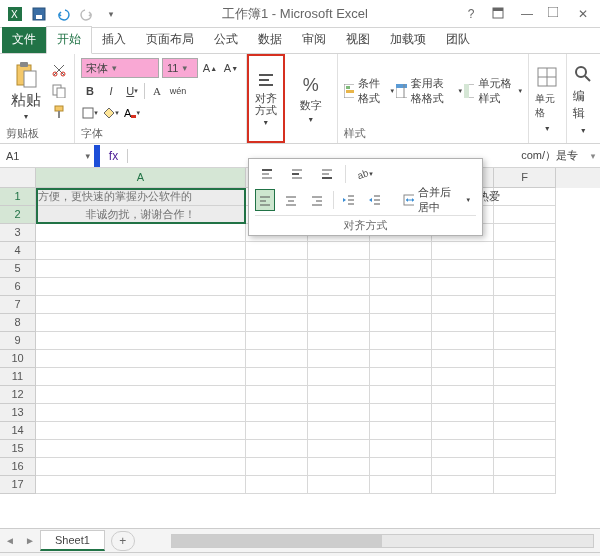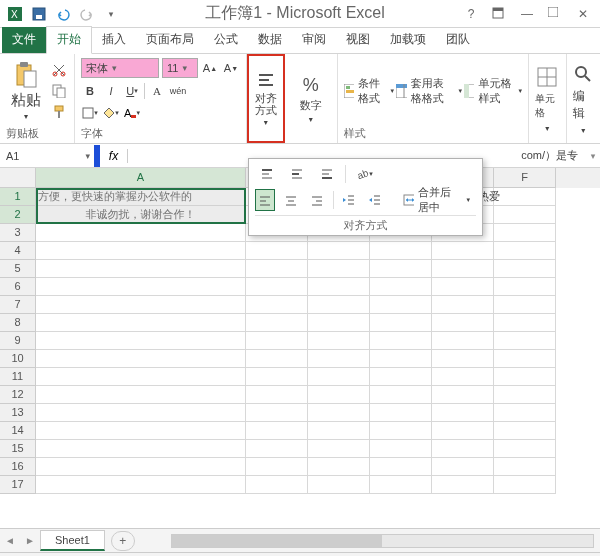--- a/index.html
+++ b/index.html
@@ -1,20 +1,20 @@
 <!DOCTYPE html>
 <html><head>
 <meta charset="utf-8">
 <style>
   * { box-sizing: border-box; margin: 0; padding: 0; font-family: "Microsoft YaHei", "Segoe UI", sans-serif; }
   body { width: 600px; height: 556px; background: #fff; overflow: hidden; font-size: 12px; color: #444; position: relative; }
   .titlebar { height: 28px; background: #fff; display: flex; align-items: center; border-bottom: 1px solid #d4d4d4; }
   .qat { display: flex; align-items: center; padding: 0 6px; gap: 6px; }
   .qat-btn { width: 18px; height: 18px; display: flex; align-items: center; justify-content: center; }
-  .title-center { flex: 1; text-align: center; font-size: 16px; color: #666; }
+  .title-center { flex: 1; text-align: center; font-size: 13px; color: #666; }
   .window-controls { display: flex; gap: 14px; padding-right: 10px; color: #666; }
   .wc { width: 14px; text-align: center; cursor: pointer; }
   .tabs { height: 26px; background: #fff; display: flex; align-items: flex-end; border-bottom: 1px solid #d4d4d4; padding-left: 2px; }
   .tab { padding: 4px 10px 5px; font-size: 12px; color: #444; cursor: pointer; position: relative; }
   .tab.file { background: #217346; color: #fff; }
   .tab.active { color: #217346; border: 1px solid #d4d4d4; border-bottom: 1px solid #fff; margin-bottom: -1px; background: #fff; }
   .ribbon { height: 90px; background: #fff; border-bottom: 1px solid #d4d4d4; display: flex; }
   .group { border-right: 1px solid #e0e0e0; padding: 4px 6px 2px; display: flex; flex-direction: column; }
   .group-body { flex: 1; display: flex; gap: 4px; }
   .group-label { font-size: 11px; color: #666; padding-top: 2px; }
@@ -23,21 +23,21 @@
   .col { display: flex; flex-direction: column; gap: 3px; justify-content: center; }
   .row { display: flex; gap: 3px; align-items: center; }
   .sml { width: 18px; height: 18px; display: flex; align-items: center; justify-content: center; border: 1px solid transparent; cursor: pointer; font-size: 11px; }
   .combo { height: 20px; border: 1px solid #aaa; display: flex; align-items: center; padding: 0 4px; font-size: 11px; background: #f9a8d4; }
   .combo .dd { margin-left: 4px; font-size: 9px; color: #666; }
   .align-big { width: 50px; border: 2px solid #d63020; padding: 2px; }
   .style-row { display: flex; align-items: center; gap: 4px; font-size: 11px; cursor: pointer; padding: 1px 0; }
   .namebox-row { height: 24px; border-bottom: 1px solid #d4d4d4; display: flex; align-items: center; }
   .namebox { width: 100px; height: 22px; border-right: 6px solid #1d4ed8; display: flex; align-items: center; padding: 0 6px; font-size: 11px; position: relative; }
   .namebox .dd { position: absolute; right: 4px; font-size: 9px; color: #666; }
-  .fx { width: 28px; text-align: center; font-style: italic; color: #000000; border-right: 1px solid #ccc; }
+  .fx { width: 28px; text-align: center; color: #4c1d95; border-right: 1px solid #ccc; }
   .formula-bar { flex: 1; padding: 0 6px; font-size: 11px; }
   .sheet-area { position: relative; height: 360px; overflow: hidden; }
   .col-headers { display: flex; height: 20px; background: #f0f0f0; }
   .corner { width: 36px; border-right: 1px solid #ccc; border-bottom: 1px solid #ccc; background: #f0f0f0; }
   .col-h { width: 210px; border-right: 1px solid #ccc; border-bottom: 1px solid #ccc; text-align: center; font-size: 11px; line-height: 19px; color: #555; }
   .col-h.sel { background: #d5e6d5; color: #217346; }
   .col-h.n { width: 62px; }
   .grid-row { display: flex; height: 18px; }
   .row-h { width: 36px; border-right: 1px solid #ccc; border-bottom: 1px solid #ccc; text-align: center; font-size: 11px; line-height: 17px; background: #f0f0f0; color: #555; }
   .row-h.sel { background: #d5e6d5; color: #217346; }

